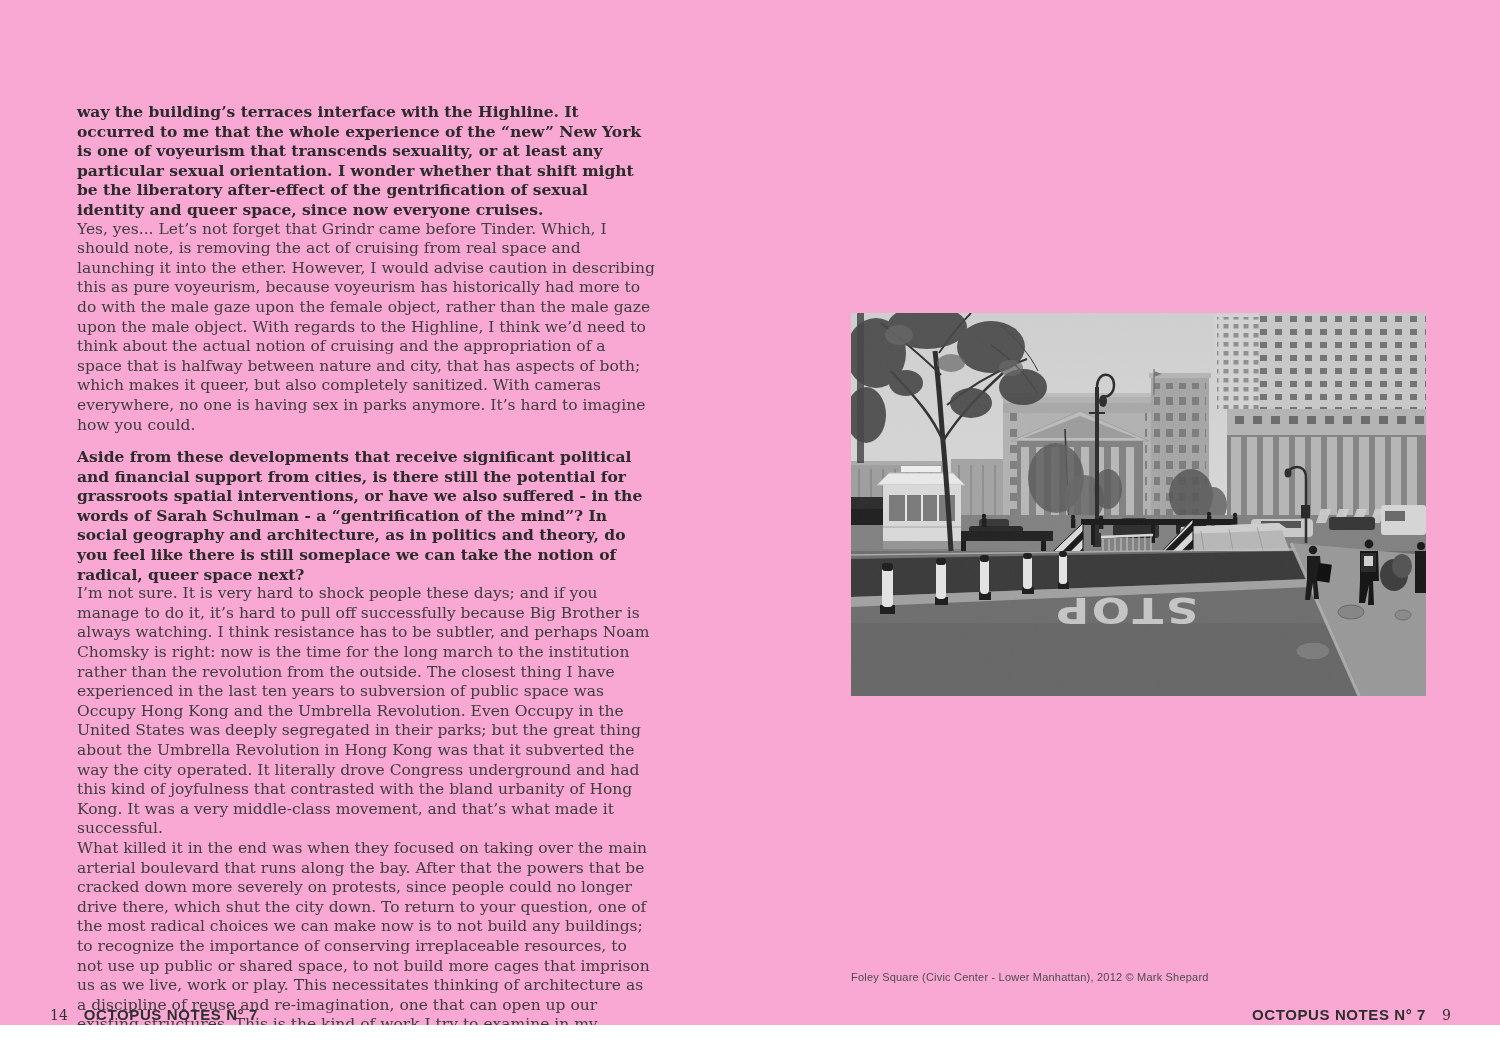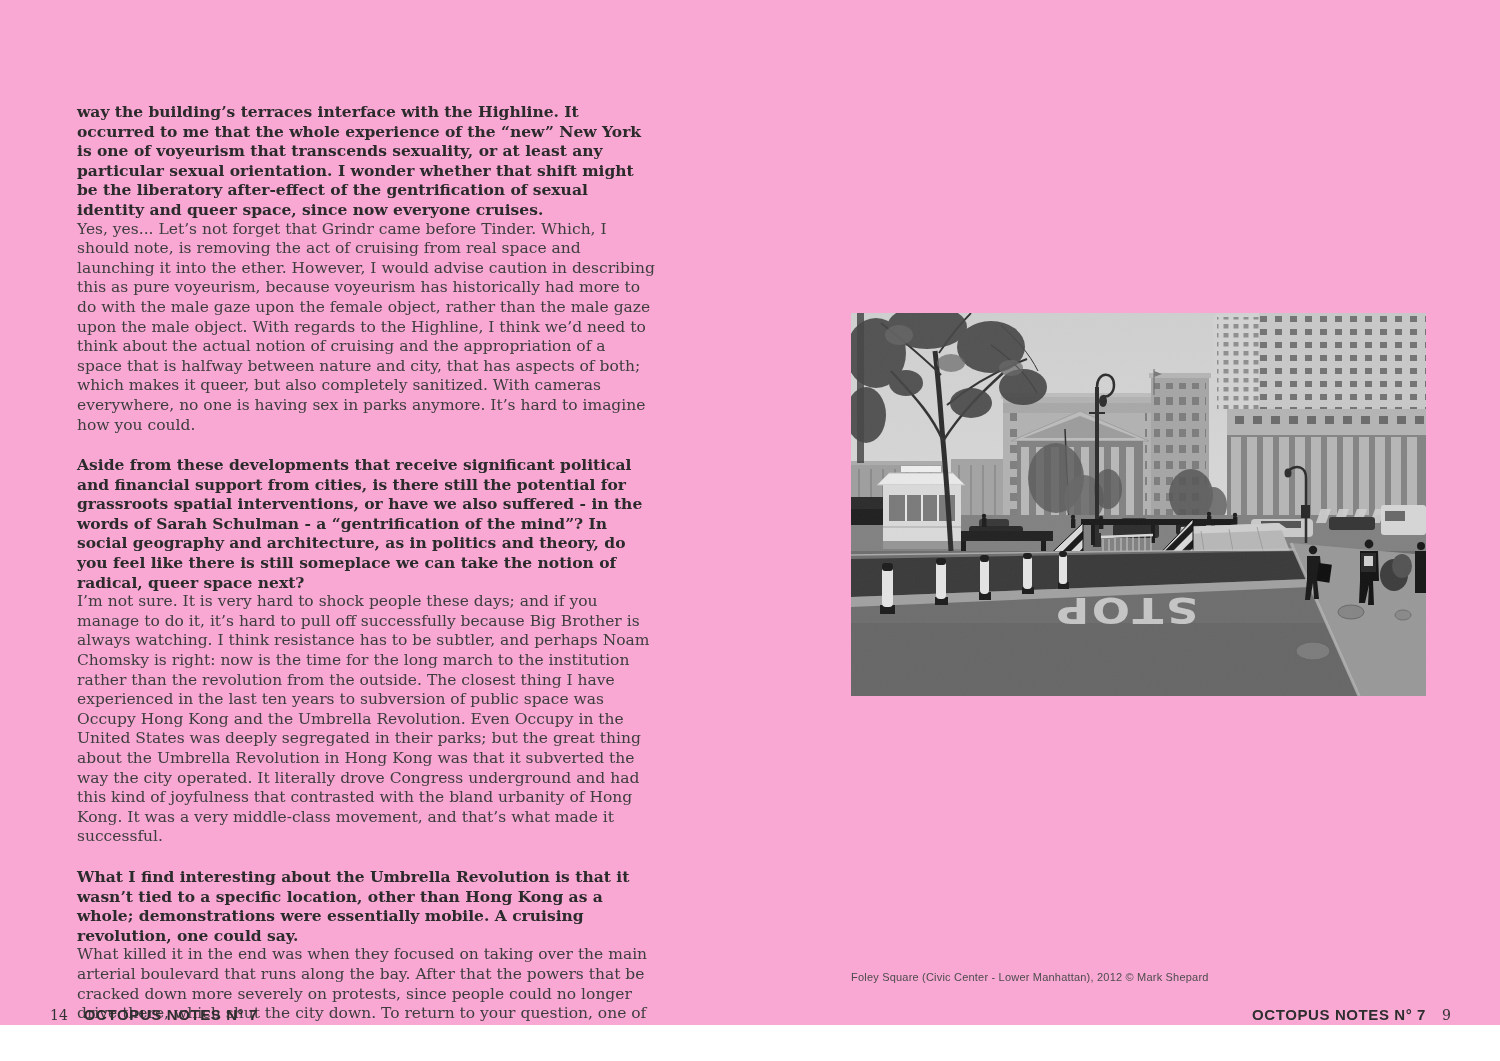--- a/index.html
+++ b/index.html
@@ -2,21 +2,21 @@
 <html><head>
 <meta charset="utf-8">
 <style>
   html,body{margin:0;padding:0;background:#ffffff;}
   .spread{position:relative;width:1500px;height:1025px;background:#f9a8d4;overflow:hidden;
           font-family:"DejaVu Serif",serif;}
   .text-col{position:absolute;left:77px;top:102px;width:578px;color:#3e3e3e;
             font-size:15.5px;line-height:19.6px;}
   .text-col p{margin:0;}
   .text-col p.q{font-weight:bold;color:#2b2b2b;}
-  .text-col p.gap{margin-top:20px;}
+  .text-col p.gap{margin-top:12px;}
   .photo-wrap{position:absolute;left:851px;top:313px;width:575px;height:383px;}
   .photo-wrap svg{display:block;width:575px;height:383px;}
   .caption{position:absolute;left:851px;top:971px;font-family:"Liberation Sans",sans-serif;
            font-size:11px;color:#4c4c4c;letter-spacing:.2px;}
   .footer{position:absolute;top:1006px;font-family:"Liberation Sans",sans-serif;color:#2f2f2f;
           display:flex;align-items:center;}
   .footer .num{font-family:"DejaVu Serif",serif;font-size:14px;color:#333;}
   .footer .jt{font-size:15px;font-weight:bold;letter-spacing:.6px;color:#2e2e2e;}
   .footer-left{left:50px;}
   .footer-left .jt{margin-left:16px;}
@@ -26,21 +26,20 @@
 </head>
 <body>
 
 <div class="spread">
 
   <div class="text-col">
     <p class="q">way the building’s terraces interface with the Highline. It occurred to me that the whole experience of the “new” New York is one of voyeurism that transcends sexuality, or at least any particular sexual orientation. I wonder whether that shift might be the liberatory after-effect of the gentrification of sexual identity and queer space, since now everyone cruises.</p>
     <p class="a">Yes, yes... Let’s not forget that Grindr came before Tinder. Which, I should note, is removing the act of cruising from real space and launching it into the ether. However, I would advise caution in describing this as pure voyeurism, because voyeurism has historically had more to do with the male gaze upon the female object, rather than the male gaze upon the male object. With regards to the Highline, I think we’d need to think about the actual notion of cruising and the appropriation of a space that is halfway between nature and city, that has aspects of both; which makes it queer, but also completely sanitized. With cameras everywhere, no one is having sex in parks anymore. It’s hard to imagine how you could.</p>
     <p class="q gap">Aside from these developments that receive significant political and financial support from cities, is there still the potential for grassroots spatial interventions, or have we also suffered - in the words of Sarah Schulman - a “gentrification of the mind”? In social geography and architecture, as in politics and theory, do you feel like there is still someplace we can take the notion of radical, queer space next?</p>
     <p class="a">I’m not sure. It is very hard to shock people these days; and if you manage to do it, it’s hard to pull off successfully because Big Brother is always watching. I think resistance has to be subtler, and perhaps Noam Chomsky is right: now is the time for the long march to the institution rather than the revolution from the outside. The closest thing I have experienced in the last ten years to subversion of public space was Occupy Hong Kong and the Umbrella Revolution. Even Occupy in the United States was deeply segregated in their parks; but the great thing about the Umbrella Revolution in Hong Kong was that it subverted the way the city operated. It literally drove Congress underground and had this kind of joyfulness that contrasted with the bland urbanity of Hong Kong. It was a very middle-class movement, and that’s what made it successful.</p>
-    <p class="q gap">What I find interesting about the Umbrella Revolution is that it wasn’t tied to a specific location, other than Hong Kong as a whole; demonstrations were essentially mobile. A cruising revolution, one could say.</p>
     <p class="a">What killed it in the end was when they focused on taking over the main arterial boulevard that runs along the bay. After that the powers that be cracked down more severely on protests, since people could no longer drive there, which shut the city down. To return to your question, one of the most radical choices we can make now is to not build any buildings; to recognize the importance of conserving irreplaceable resources, to not use up public or shared space, to not build more cages that imprison us as we live, work or play. This necessitates thinking of architecture as a discipline of reuse and re-imagination, one that can open up our existing structures. This is the kind of work I try to examine in my lectures. It has little to no relationship to issues of queering or othering, other than</p>
   </div>
 
   <div class="photo-wrap">
     <svg viewBox="0 0 575 383" preserveAspectRatio="none" role="img">
       <defs>
         <linearGradient id="sky" x1="0" y1="0" x2="0" y2="1">
           <stop offset="0" stop-color="#cfcfcf"></stop>
             <stop offset="1" stop-color="#dedede"></stop>
         </linearGradient>

